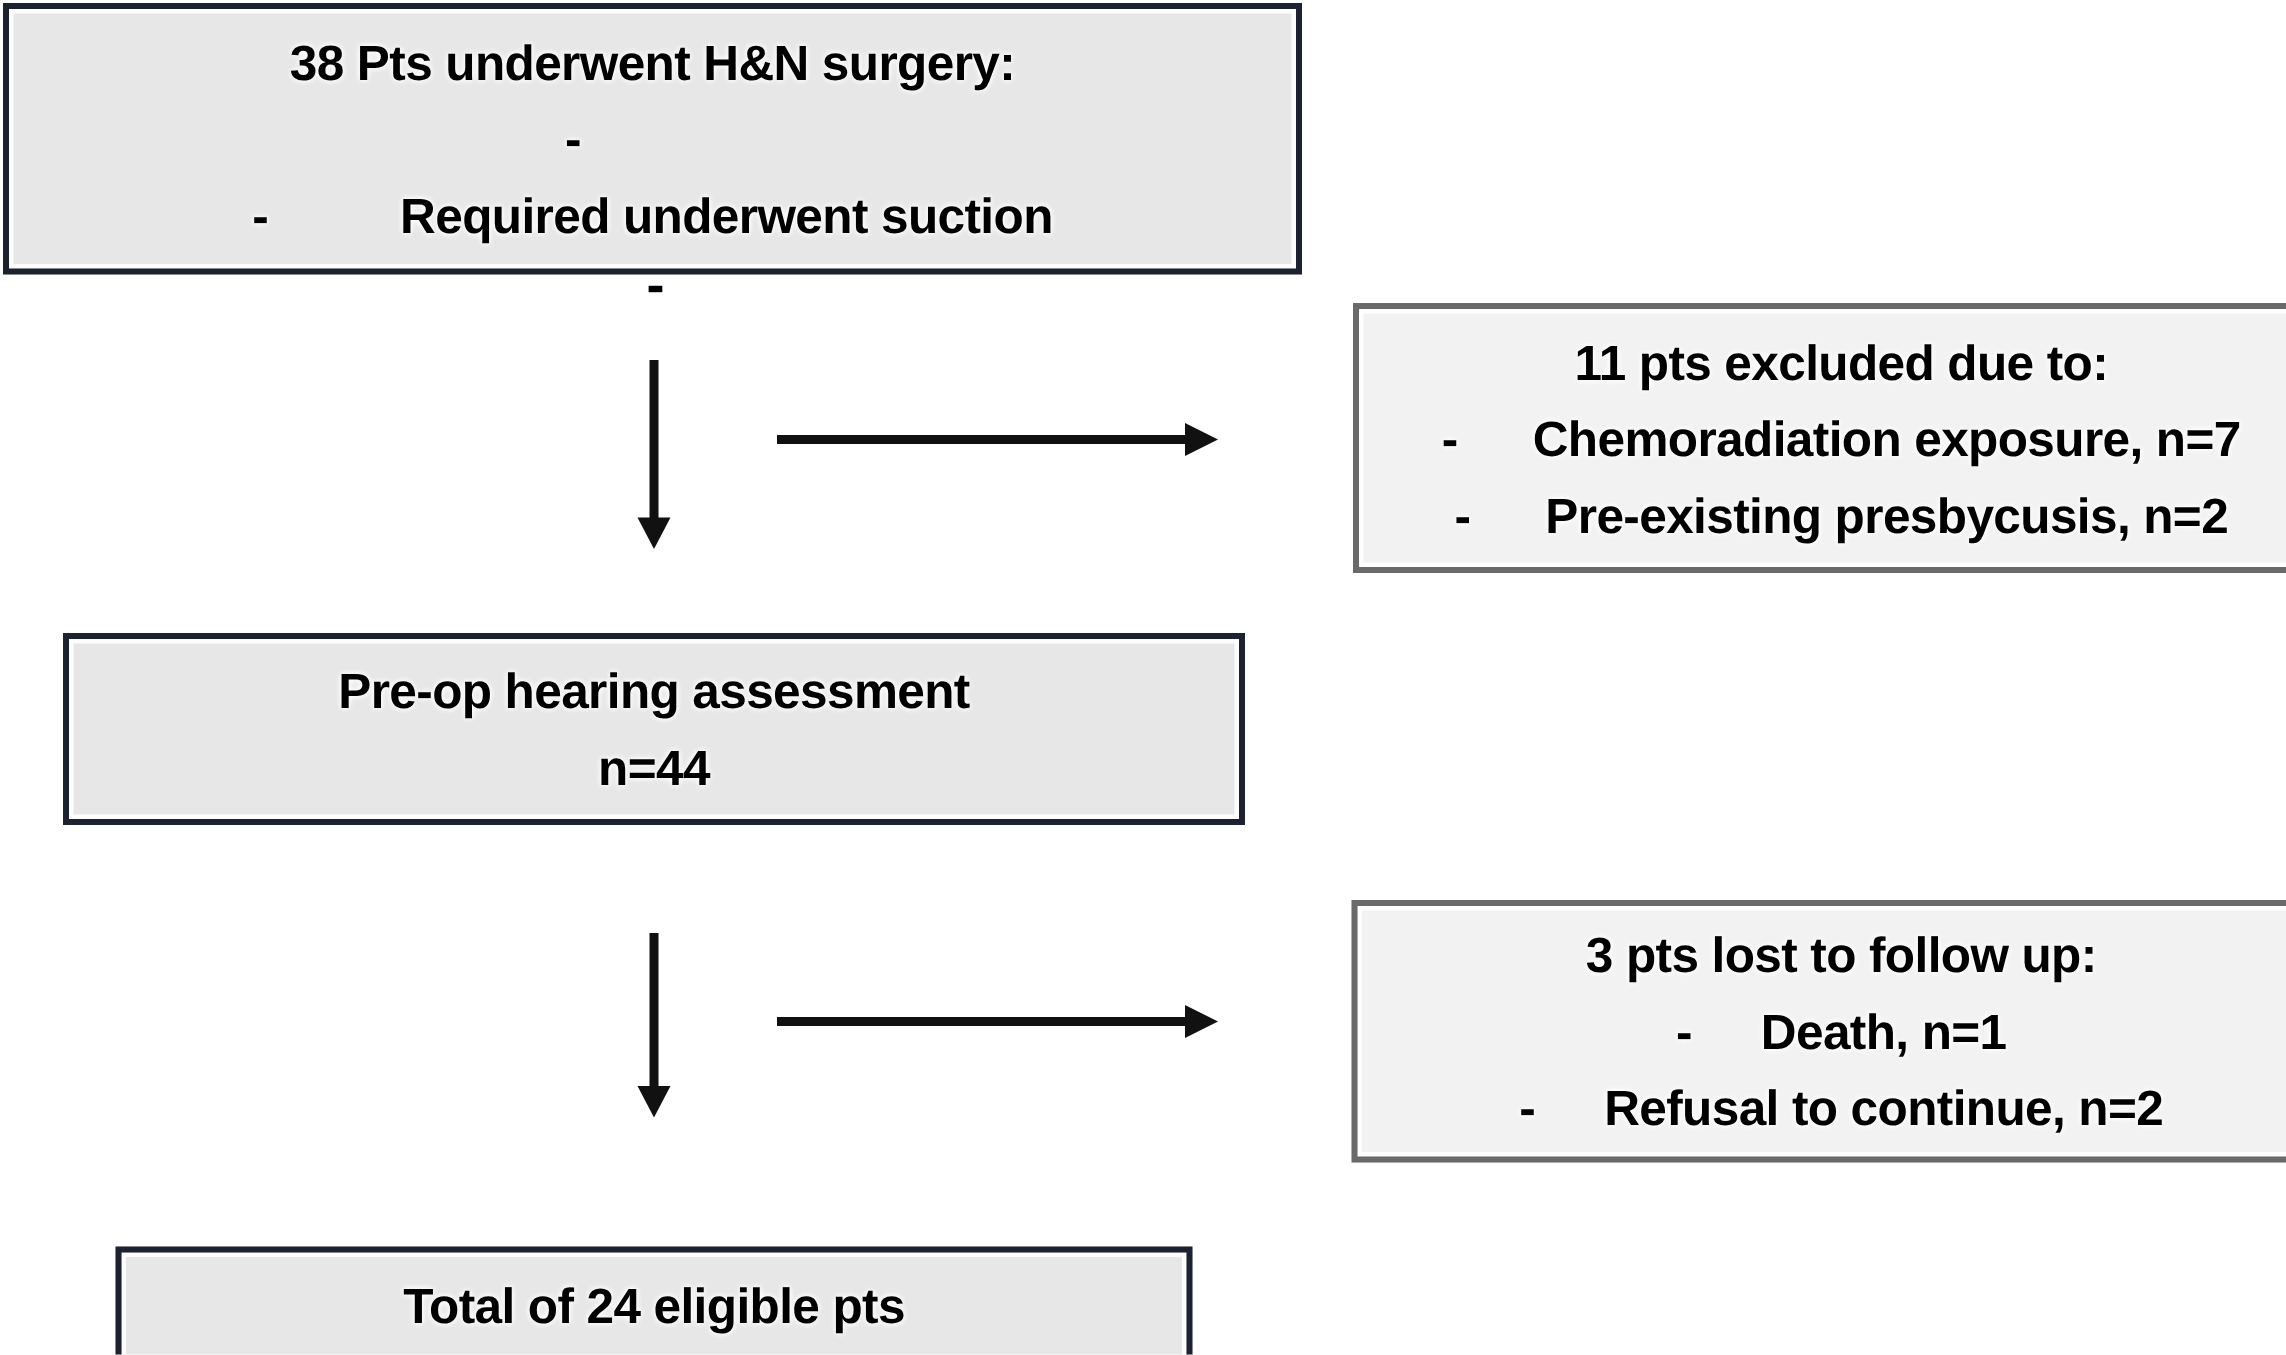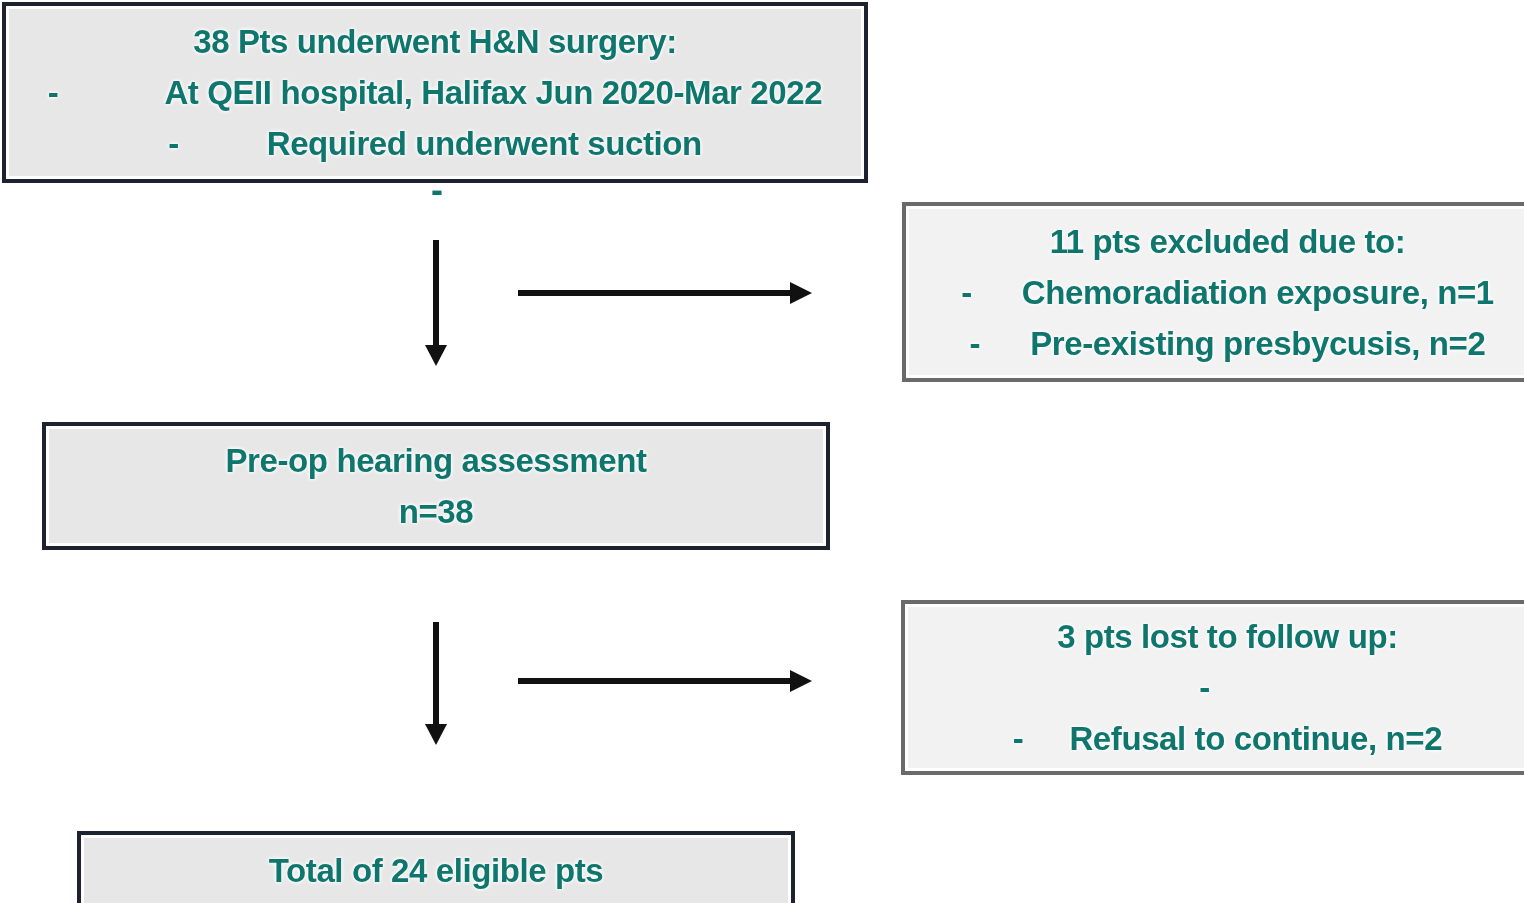--- a/index.html
+++ b/index.html
@@ -7,21 +7,21 @@
   body {
     width: 1524px; height: 903px;
     background: #ffffff;
     font-family: "Liberation Sans", sans-serif;
     overflow: hidden;
   }
   #canvas {
     position: relative;
     width: 1524px; height: 903px;
     background: #ffffff;
-    color: #0f766e;
+    color: #000000;
   }
   .box {
     position: absolute;
     display: flex;
     flex-direction: column;
     justify-content: center;
     font-size: 33px;
     font-weight: 700;
     letter-spacing: -0.4px;
     text-shadow: 0 0 4px #ffffff, 0 0 4px #ffffff;
@@ -96,21 +96,20 @@
 </style>
 </head>
 <body>
 
 <div id="canvas">
 
   <div id="surgery-box" class="box box-left">
     <div class="line">38 Pts underwent H&amp;N surgery:</div>
     <div class="line">
       <span class="bullet g-xl">-</span>
-      <span>At QEII hospital, Halifax Jun 2020-Mar 2022</span>
     </div>
     <div class="line">
       <span class="bullet g-lg">-</span>
       <span>Required underwent suction</span>
     </div>
   </div>
 
   <div id="stray-dash">-</div>
 
   <div id="arrow-down-1" class="arrow">
@@ -119,46 +118,47 @@
   </div>
   <div id="arrow-right-1" class="arrow">
     <div class="hshaft"></div>
     <div class="hhead"></div>
   </div>
 
   <div id="excluded-box" class="box box-right">
     <div class="line">11 pts excluded due to:</div>
     <div class="line">
       <span class="bullet g-md">-</span>
-      <span>Chemoradiation exposure, n=1</span>
+      <span>Chemoradiation exposure, n=7</span>
     </div>
     <div class="line">
       <span class="bullet g-md">-</span>
       <span>Pre-existing presbycusis, n=2</span>
     </div>
   </div>
 
   <div id="preop-box" class="box box-left">
     <div class="line">Pre-op hearing assessment</div>
-    <div class="line">n=38</div>
+    <div class="line">n=44</div>
   </div>
 
   <div id="arrow-down-2" class="arrow">
     <div class="vshaft"></div>
     <div class="vhead"></div>
   </div>
   <div id="arrow-right-2" class="arrow">
     <div class="hshaft"></div>
     <div class="hhead"></div>
   </div>
 
   <div id="lost-box" class="box box-right">
     <div class="line">3 pts lost to follow up:</div>
     <div class="line">
       <span class="bullet g-sm">-</span>
+      <span>Death, n=1</span>
     </div>
     <div class="line">
       <span class="bullet g-sm">-</span>
       <span>Refusal to continue, n=2</span>
     </div>
   </div>
 
   <div id="total-box" class="box box-left">
     <div class="line">Total of 24 eligible pts</div>
   </div>

